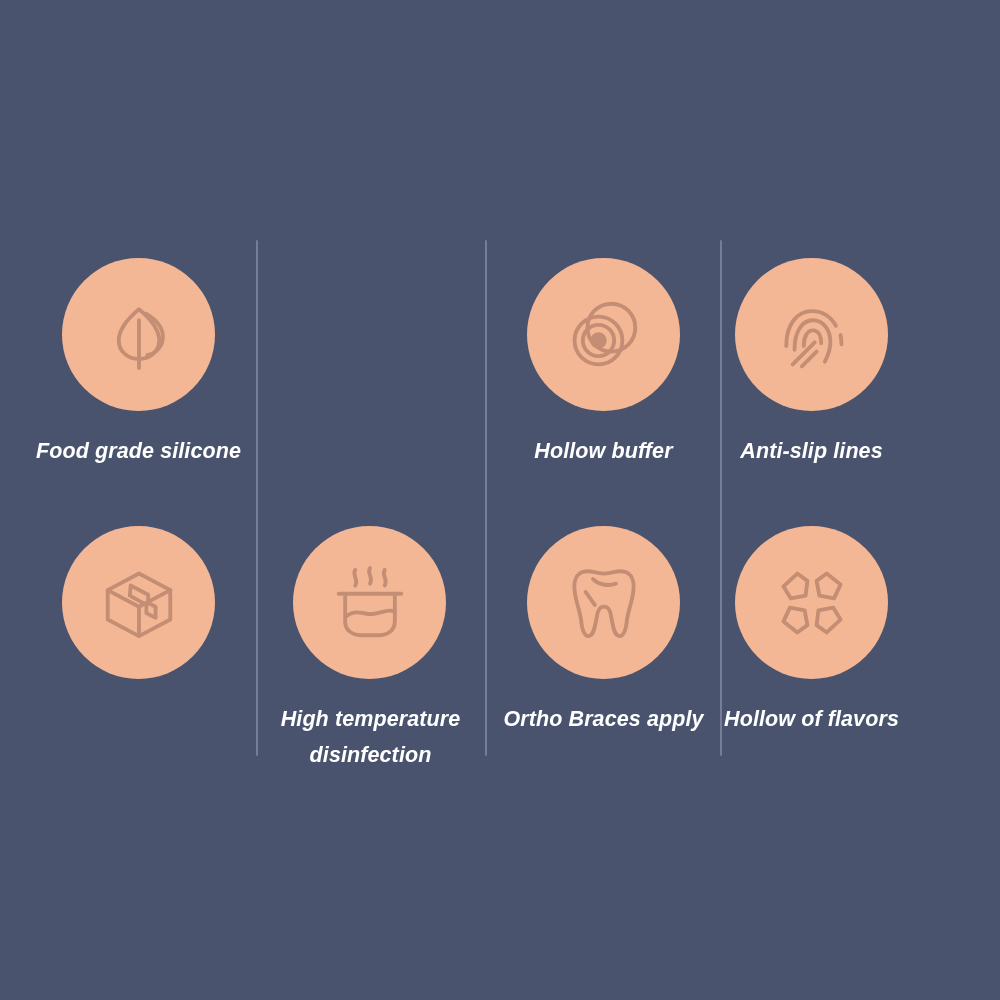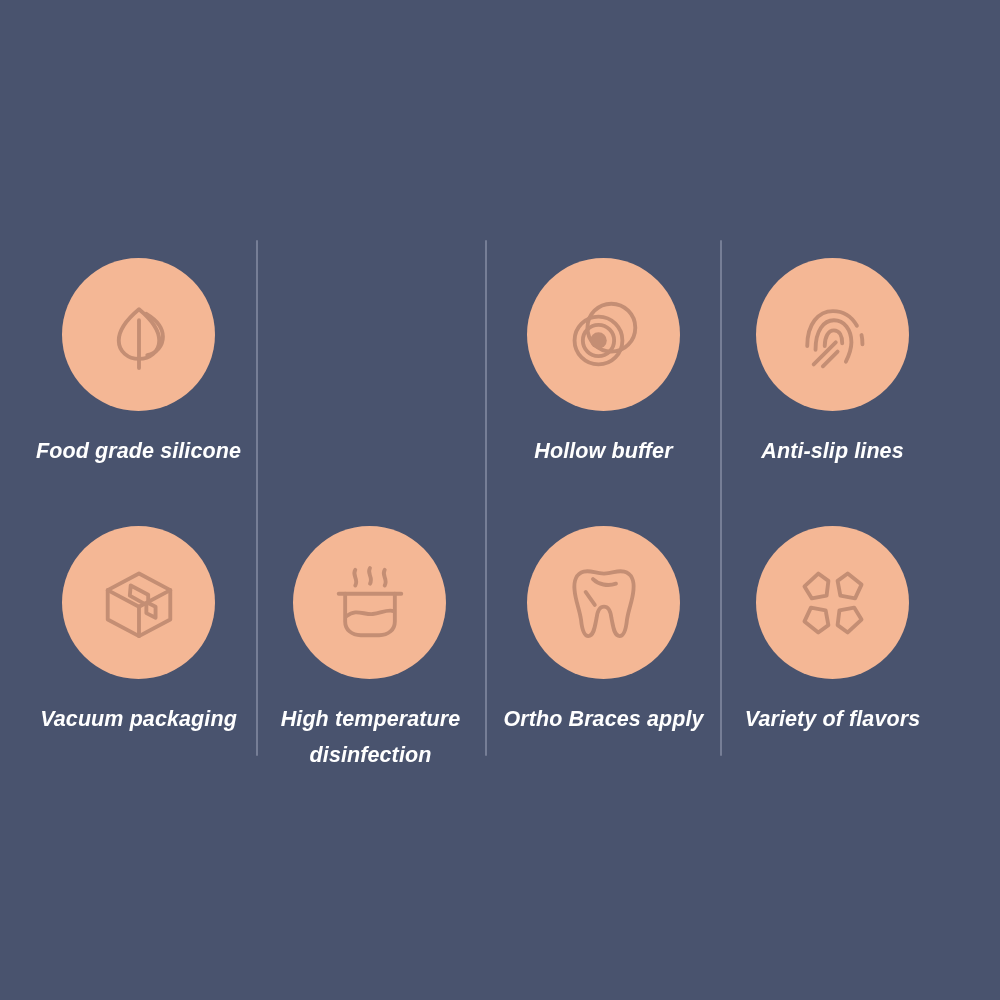--- a/index.html
+++ b/index.html
@@ -42,21 +42,21 @@
     height: 1000px;
   }
 
   .cell {
     position: absolute;
     width: 235px;
   }
   .cell.c0 { left: 20px; }
   .cell.c1 { left: 253px; }
   .cell.c2 { left: 486px; }
-  .cell.c3 { left: 715px; }
+  .cell.c3 { left: 694px; }
   .cell.r0 { top: 258px; }
   .cell.r1 { top: 526px; }
 
   .icon-circle {
     width: 153px;
     height: 153px;
     border-radius: 50%;
     background: #f4b795;
     margin: 0 auto;
     display: flex;
@@ -153,21 +153,20 @@
 
     <div class="cell c0 r1">
       <div class="icon-circle">
         <svg viewBox="0 0 100 100">
           <path class="glyph" d="M50 18 L84 36 L84 68 L50 86 L16 68 L16 36 Z"></path>
           <path class="glyph" d="M16 36 L50 54 L84 36"></path>
           <path class="glyph" d="M50 54 L50 86"></path>
           <path class="glyph" d="M41 31 L60 41 L60 50 L68 54 L68 66 L58 61 L58 52 L40 42 Z"></path>
         </svg>
       </div>
-      <div class="feature-label">Vacuum packaging</div>
     </div>
 
     <div class="cell c2 r1">
       <div class="icon-circle">
         <svg viewBox="0 0 100 100">
           <path class="glyph" d="M50 18 C40 18 36 14 28 16 C20 18 17 26 18 36 C19 48 23 55 25 68 C26 78 28 86 33 86 C39 86 40 76 42 66 C43 58 46 54 50 54 C54 54 57 58 58 66 C60 76 61 86 67 86 C72 86 74 78 75 68 C77 55 81 48 82 36 C83 26 80 18 72 16 C64 14 60 18 50 18 Z"></path>
           <path class="glyph" d="M38 24 C44 30 54 32 63 29"></path>
           <path class="glyph" d="M30 38 L40 52"></path>
         </svg>
       </div>
@@ -191,17 +190,17 @@
 
     <div class="cell c3 r1">
       <div class="icon-circle">
         <svg viewBox="0 0 100 100">
           <path class="glyph" d="M34 18 L45 26 L43 42 L27 45 L19 32 Z"></path>
           <path class="glyph" d="M66 18 L81 30 L74 45 L58 42 L55 26 Z"></path>
           <path class="glyph" d="M34 82 L19 70 L26 55 L42 58 L45 74 Z"></path>
           <path class="glyph" d="M66 82 L55 74 L57 58 L73 55 L81 68 Z"></path>
         </svg>
       </div>
-      <div class="feature-label">Variety of flavors</div>
+      <div class="feature-label">Hollow of flavors</div>
     </div>
 
   </div>
 </div>
 
 </body></html>

